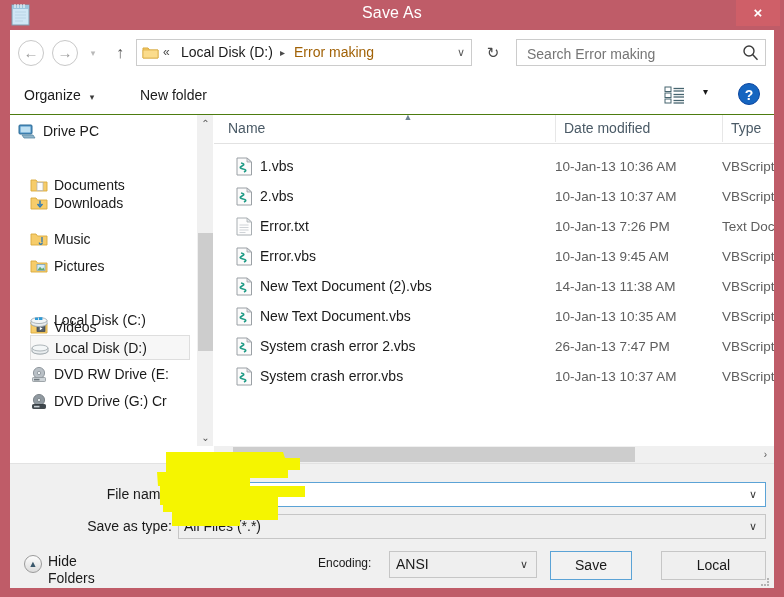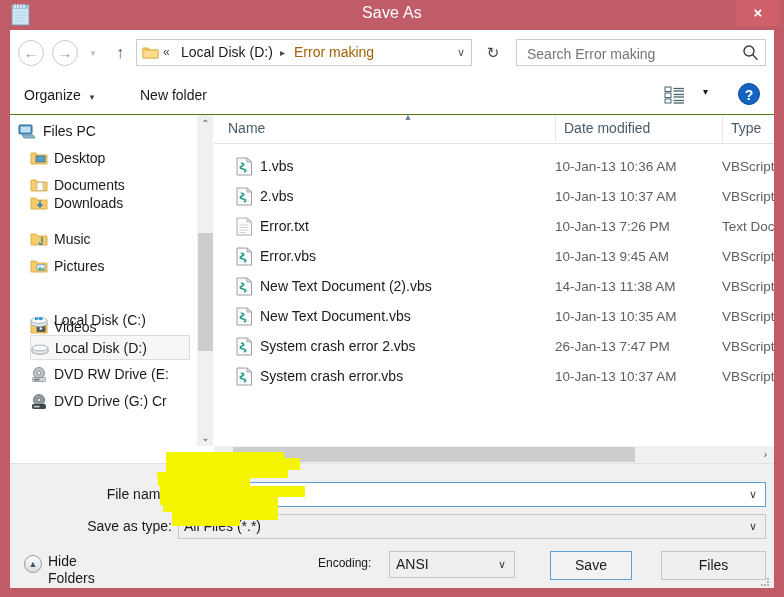--- a/index.html
+++ b/index.html
@@ -523,21 +523,21 @@
 
   .lbl-encoding {
     position: absolute;
     left: 308px; top: 92px;
     font-size: 12px;
     color: #1a1a1a;
   }
   .encoding-field {
     position: absolute;
     left: 379px; top: 87px;
-    width: 126px; height: 27px;
+    width: 148px; height: 27px;
     background: #efefef;
     border: 1px solid #c6c6c6;
     box-sizing: border-box;
     cursor: pointer;
   }
   .encoding-text {
     position: absolute;
     left: 6px; top: 0;
     height: 25px; line-height: 25px;
     font-size: 14px;
@@ -690,32 +690,23 @@
 
       <div class="sidebar">
         <div class="tree-item" style="top:4px;">
           <span class="ti-icon">
             <svg width="18" height="17" viewBox="0 0 18 17">
               <rect x="1" y="2" width="13" height="9" rx="1" fill="#4a90c4" stroke="#2e6c96" stroke-width="1"></rect>
               <rect x="2.5" y="3.5" width="10" height="6" fill="#bfe0f2"></rect>
               <path d="M4 12 L15 12 L17 15 L6 15 Z" fill="#8fb4c9" stroke="#5b8aa6" stroke-width="0.8"></path>
             </svg>
           </span>
-          <span class="ti-label">Files PC</span>
-        </div>
-
-        <div class="tree-item lvl1" style="top:31px;">
-          <span class="ti-icon">
-            <svg width="18" height="17" viewBox="0 0 18 17">
-              <path d="M1 3 L6 3 L7.5 5 L17 5 L17 14 L1 14 Z" fill="#f6cc6a" stroke="#d9a93c" stroke-width="0.9"></path>
-              <rect x="6" y="6" width="9" height="6" fill="#5b9ec9" stroke="#2e6c96" stroke-width="0.7"></rect>
-            </svg>
-          </span>
-          <span class="ti-label">Desktop</span>
-        </div>
+          <span class="ti-label">Drive PC</span>
+        </div>
+
 
         <div class="tree-item lvl1" style="top:58px;">
           <span class="ti-icon">
             <svg width="18" height="17" viewBox="0 0 18 17">
               <path d="M1 3 L6 3 L7.5 5 L17 5 L17 14 L1 14 Z" fill="#f6cc6a" stroke="#d9a93c" stroke-width="0.9"></path>
               <rect x="7" y="5.5" width="6" height="8" fill="#fdfdfd" stroke="#b0b0b0" stroke-width="0.7"></rect>
             </svg>
           </span>
           <span class="ti-label">Documents</span>
         </div>
@@ -968,21 +959,21 @@
         <span class="hf-label">Hide Folders</span>
       </div>
 
       <div class="lbl-encoding">Encoding:</div>
       <div class="encoding-field">
         <span class="encoding-text">ANSI</span>
         <span class="fld-caret">∨</span>
       </div>
 
       <div class="btn btn-save">Save</div>
-      <div class="btn btn-cancel">Files</div>
+      <div class="btn btn-cancel">Local</div>
 
       <span class="resize-grip">
         <svg width="12" height="12" viewBox="0 0 12 12">
           <g fill="#b4b4b4">
             <rect x="8" y="8" width="2" height="2"></rect>
             <rect x="5" y="8" width="2" height="2"></rect>
             <rect x="8" y="5" width="2" height="2"></rect>
             <rect x="2" y="8" width="2" height="2"></rect>
             <rect x="8" y="2" width="2" height="2"></rect>
           </g>

